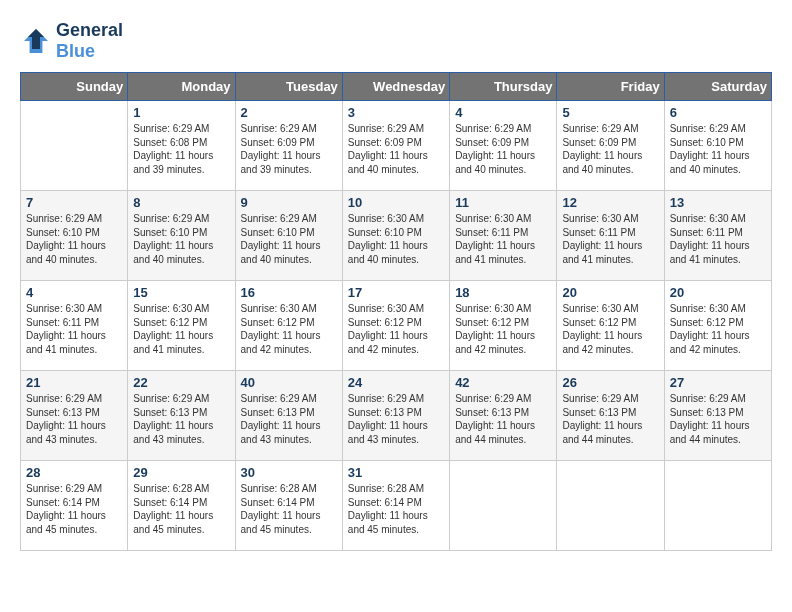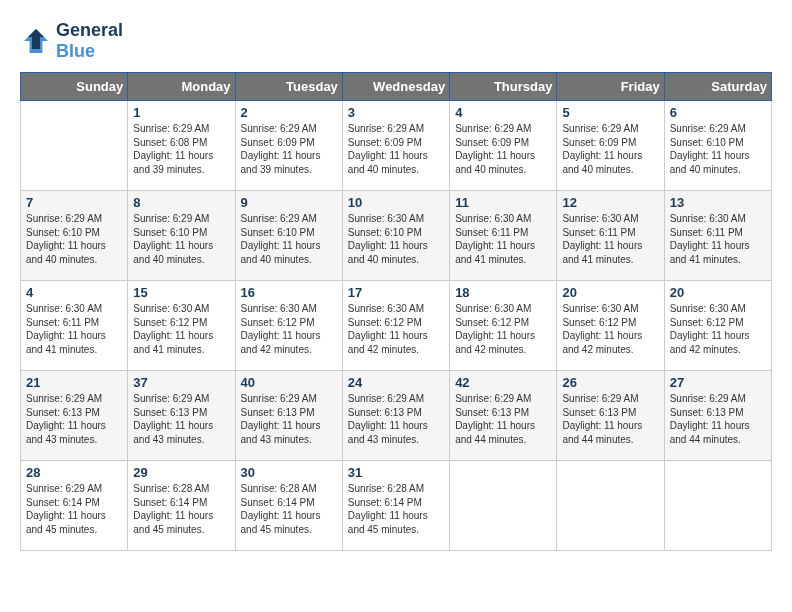--- a/index.html
+++ b/index.html
@@ -261,21 +261,21 @@
       </tr>
       <tr>
         <td>
           <div class="day-num">21</div>
           <div class="day-detail" style="white-space: pre-line;">Sunrise: 6:29 AM
 Sunset: 6:13 PM
 Daylight: 11 hours
 and 43 minutes.</div>
         </td>
         <td>
-          <div class="day-num">37</div>
+          <div class="day-num">22</div>
           <div class="day-detail" style="white-space: pre-line;">Sunrise: 6:29 AM
 Sunset: 6:13 PM
 Daylight: 11 hours
 and 43 minutes.</div>
         </td>
         <td>
           <div class="day-num">40</div>
           <div class="day-detail" style="white-space: pre-line;">Sunrise: 6:29 AM
 Sunset: 6:13 PM
 Daylight: 11 hours

